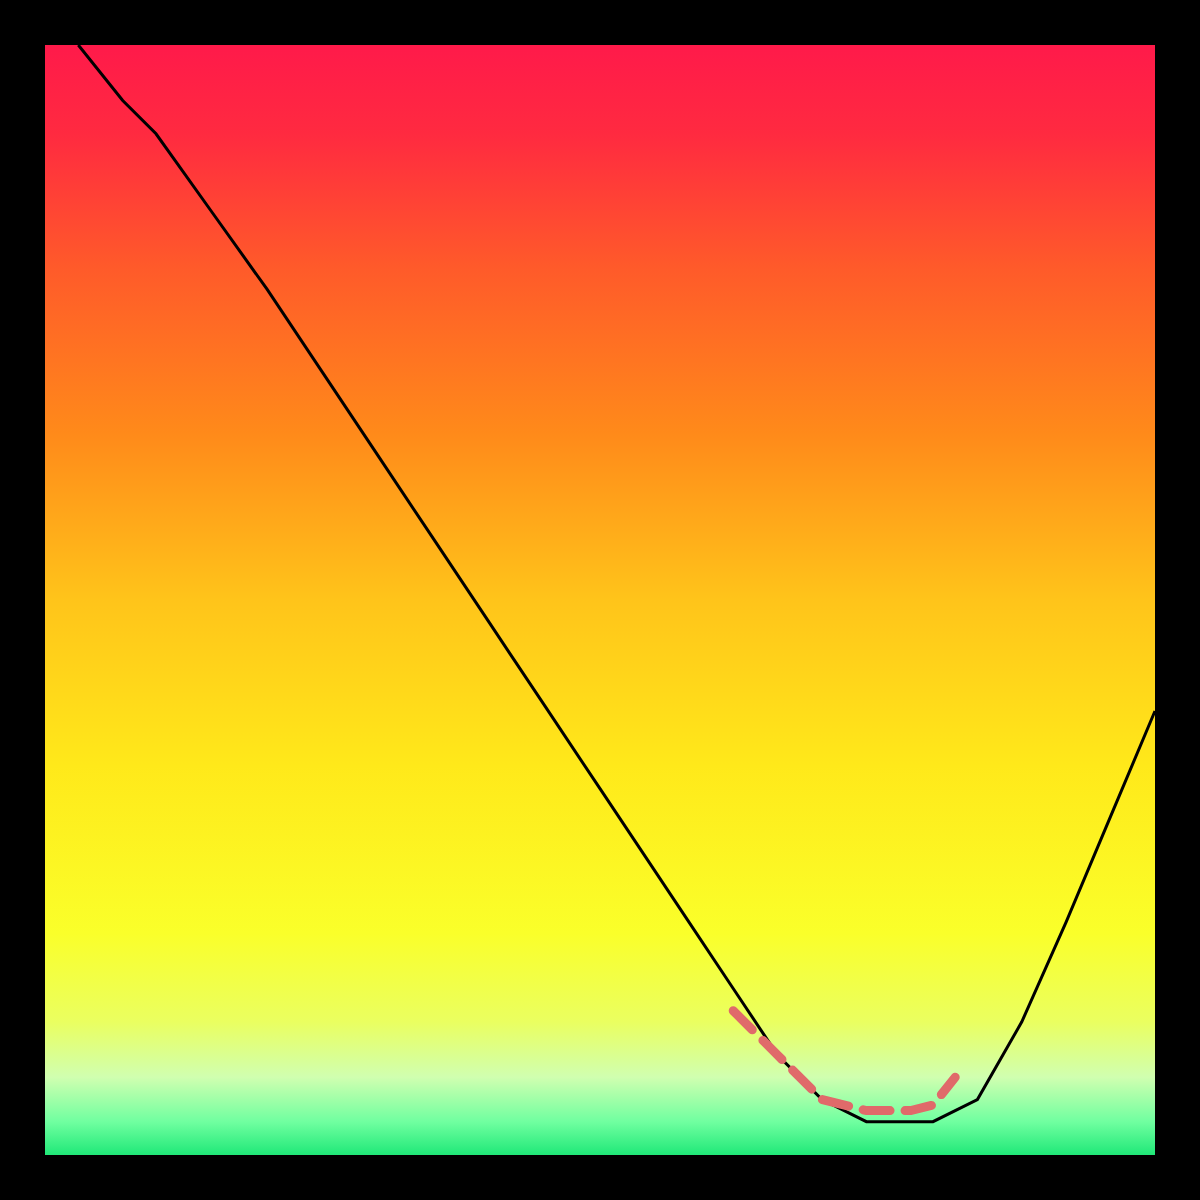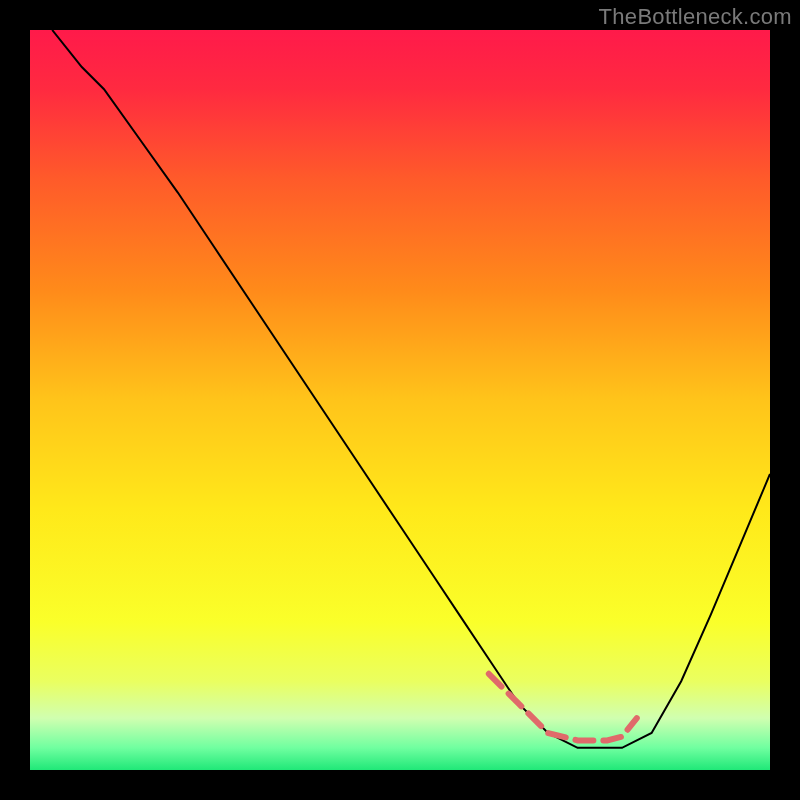--- a/index.html
+++ b/index.html
@@ -7,21 +7,20 @@
   .container { position: relative; width: 800px; height: 800px; background: #000; }
   .watermark { position: absolute; top: 4px; right: 8px; color: #7a7a7a; font-size: 22px; font-weight: 500; letter-spacing: 0.3px; }
   .plot-area { position: absolute; left: 30px; top: 30px; width: 740px; height: 740px; }
   .gradient-bg { position: absolute; left: 0; top: 0; width: 100%; height: 100%; }
   .curve-svg { position: absolute; left: 0; top: 0; width: 100%; height: 100%; }
 </style>
 </head>
 <body>
 <div class="container">
 
-  <div class="watermark">TheBottleneck.com</div>
 
   <div class="plot-area">
     <svg class="gradient-bg" viewBox="0 0 740 740" preserveAspectRatio="none">
       <defs>
         <linearGradient id="bg-grad" x1="0" y1="0" x2="0" y2="1">
             <stop offset="0%" stop-color="#ff1a4a"></stop>
             <stop offset="8%" stop-color="#ff2a40"></stop>
             <stop offset="20%" stop-color="#ff5a2a"></stop>
             <stop offset="35%" stop-color="#ff8a1a"></stop>
             <stop offset="50%" stop-color="#ffc41a"></stop>

